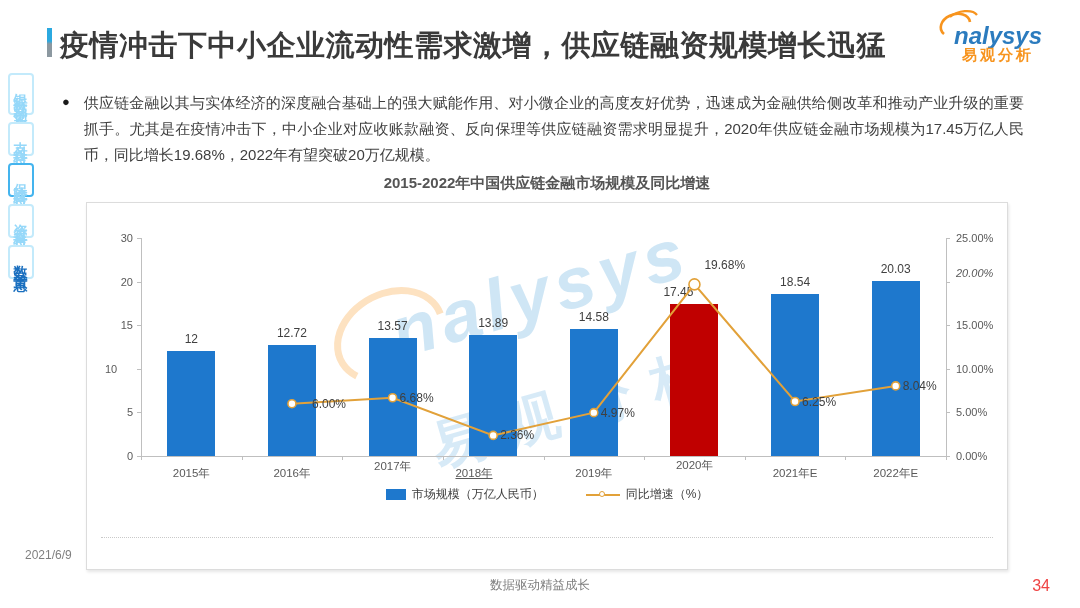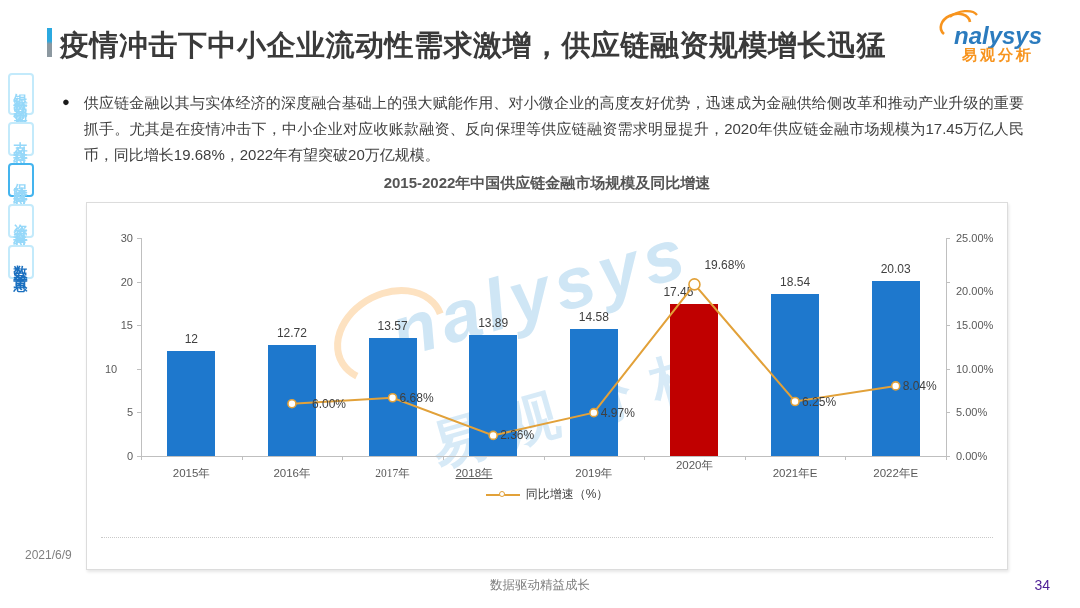--- a/index.html
+++ b/index.html
@@ -65,21 +65,21 @@
   .legend-line .dot { position:absolute; left:13px; top:-3px; width:6px; height:6px;
     border-radius:50%; background:#fff; border:1.5px solid; }
   
   .panel-sep { position:absolute; left:14px; right:14px; top:334px; border-top:1px dotted #c9c9c9; }
   .panel-foot { position:absolute; left:16px; right:16px; top:341px; display:flex;
     justify-content:space-between; font-size:11.5px; color:#8a8a8a; }
   
   .footer-date { position:absolute; left:25px; top:548px; font-size:12px; color:#7f7f7f; }
   .footer-slogan { position:absolute; left:0; right:0; top:577px; text-align:center;
     font-size:12.5px; color:#7f7f7f; }
-  .footer-page { position:absolute; right:30px; top:577px; font-size:14px; color:#4c1d95;margin-left:20px; }
+  .footer-page { position:absolute; right:30px; top:577px; font-size:16px; color:#ef4444;margin-left:20px; }
 </style>
 </head>
 <body>
 
 <div class="title-bar"></div>
 <div class="page-title">疫情冲击下中小企业流动性需求激增，供应链融资规模增长迅猛</div>
 
 <div class="logo">
   <svg class="swoosh" width="46" height="34" viewBox="0 0 46 34">
     <path d="M 8 26 A 15 11 -18 1 1 34 14" fill="none" stroke="#f7941e" stroke-width="2.6"></path>
@@ -129,35 +129,35 @@
       <div class="ytick-label" style="left: -52px; top: -6px;">30</div>
       <div class="tick" style="left: 805px; top: 218px; width: 4px; height: 1px;"></div>
       <div class="rtick-label" style="left: 815px; top: 212px;">0.00%</div>
       <div class="tick" style="left: 805px; top: 174.4px; width: 4px; height: 1px;"></div>
       <div class="rtick-label" style="left: 815px; top: 168.4px;">5.00%</div>
       <div class="tick" style="left: 805px; top: 130.8px; width: 4px; height: 1px;"></div>
       <div class="rtick-label" style="left: 815px; top: 124.8px;">10.00%</div>
       <div class="tick" style="left: 805px; top: 87.2px; width: 4px; height: 1px;"></div>
       <div class="rtick-label" style="left: 815px; top: 81.2px;">15.00%</div>
       <div class="tick" style="left: 805px; top: 43.6px; width: 4px; height: 1px;"></div>
-      <div class="rtick-label" style="left: 815px; top: 47px;">20.00%</div>
+      <div class="rtick-label" style="left: 815px; top: 29px; font-style: italic;">20.00%</div>
       <div class="tick" style="left: 805px; top: 0px; width: 4px; height: 1px;"></div>
       <div class="rtick-label" style="left: 815px; top: -6px;">25.00%</div>
       <div class="tick" style="left: 0px; top: 218px; width: 1px; height: 4px;"></div>
       <div class="tick" style="left: 100.625px; top: 218px; width: 1px; height: 4px;"></div>
       <div class="tick" style="left: 201.25px; top: 218px; width: 1px; height: 4px;"></div>
       <div class="tick" style="left: 301.875px; top: 218px; width: 1px; height: 4px;"></div>
       <div class="tick" style="left: 402.5px; top: 218px; width: 1px; height: 4px;"></div>
       <div class="tick" style="left: 503.125px; top: 218px; width: 1px; height: 4px;"></div>
       <div class="tick" style="left: 603.75px; top: 218px; width: 1px; height: 4px;"></div>
       <div class="tick" style="left: 704.375px; top: 218px; width: 1px; height: 4px;"></div>
       <div class="tick" style="left: 805px; top: 218px; width: 1px; height: 4px;"></div>
       <div class="xtick-label" style="left: 50.3125px; top: 228px;">2015年</div>
       <div class="xtick-label" style="left: 150.938px; top: 228px;">2016年</div>
-      <div class="xtick-label" style="left: 251.562px; top: 228px; font-family: Liberation Serif, serif;">2017年</div>
+      <div class="xtick-label" style="left: 251.562px; top: 221px;">2017年</div>
       <div class="xtick-label" style="left: 333px; top: 228px; text-decoration: underline;">2018年</div>
       <div class="xtick-label" style="left: 452.812px; top: 228px;">2019年</div>
       <div class="xtick-label" style="left: 553.438px; top: 220px;">2020年</div>
       <div class="xtick-label" style="left: 654.062px; top: 228px;">2021年E</div>
       <div class="xtick-label" style="left: 754.688px; top: 228px;">2022年E</div>
       <div class="bar" style="left: 26.3125px; top: 113.36px; height: 104.64px; background: rgb(30, 120, 205);"></div>
       <div class="bar-label" style="left: 50.3125px; top: 94.36px;">12</div>
       <div class="bar" style="left: 126.938px; top: 107.082px; height: 110.918px; background: rgb(30, 120, 205);"></div>
       <div class="bar-label" style="left: 150.938px; top: 88.0816px;">12.72</div>
       <div class="bar" style="left: 227.562px; top: 99.6696px; height: 118.33px; background: rgb(30, 120, 205);"></div>
@@ -186,20 +186,24 @@
       <div class="line-label" style="left: 258.562px; top: 152.75px;">6.68%</div>
       <div class="line-label" style="left: 359.188px; top: 190.421px;">2.36%</div>
       <div class="line-label" style="left: 459.812px; top: 167.662px;">4.97%</div>
       <div class="line-label" style="left: 563.438px; top: 20.3904px;">19.68%</div>
       <div class="line-label" style="left: 661.062px; top: 156.5px;">6.25%</div>
       <div class="line-label" style="left: 761.688px; top: 140.891px;">8.04%</div>
     </div>
 
   <div class="legend">
       <div class="legend-item">
+        <span class="legend-swatch" style="background: rgb(30, 120, 205);"></span>
+        <span>市场规模（万亿人民币）</span>
+      </div>
+      <div class="legend-item">
         <span class="legend-line" style="background: rgb(226, 161, 57);">
           <span class="dot" style="border-color: rgb(226, 161, 57);"></span>
         </span>
         <span>同比增速（%）</span>
       </div>
     </div>
 
   <div class="panel-sep"></div>
 </div>
 

